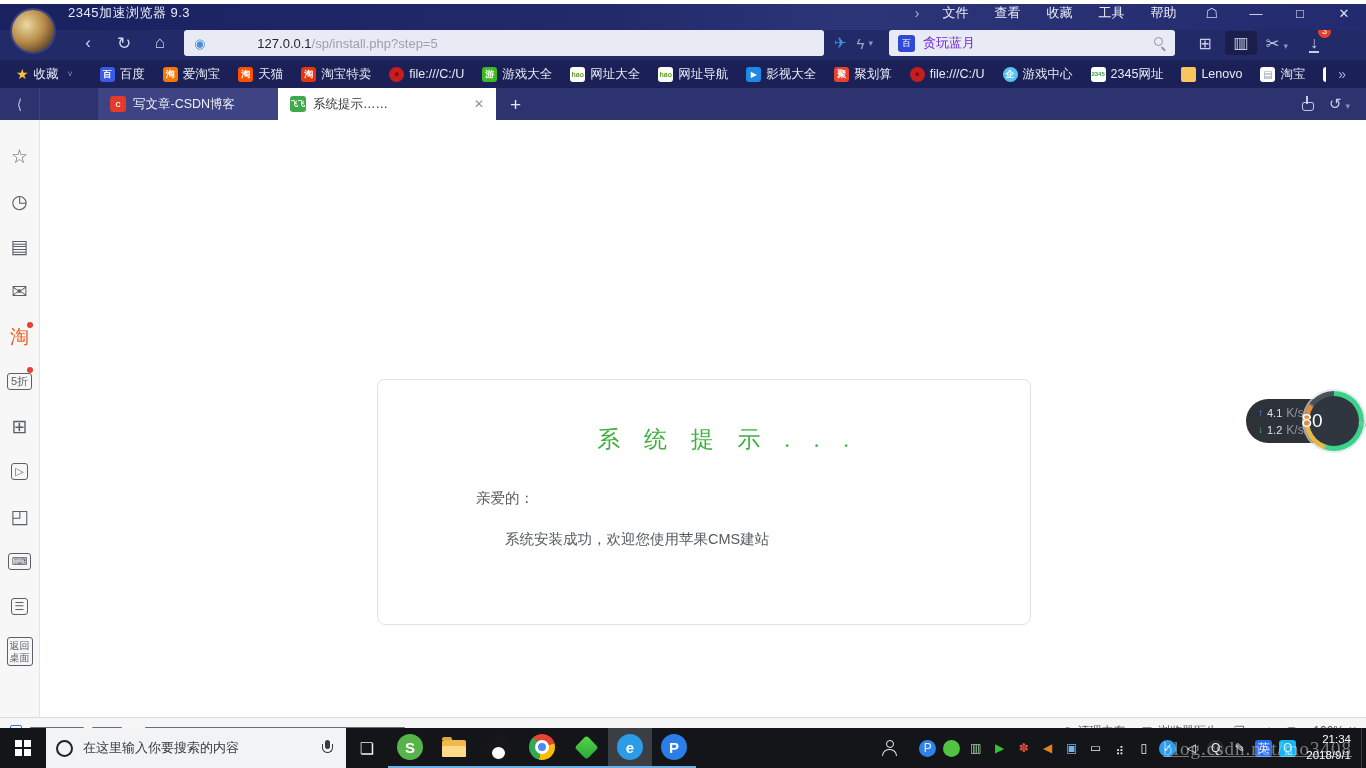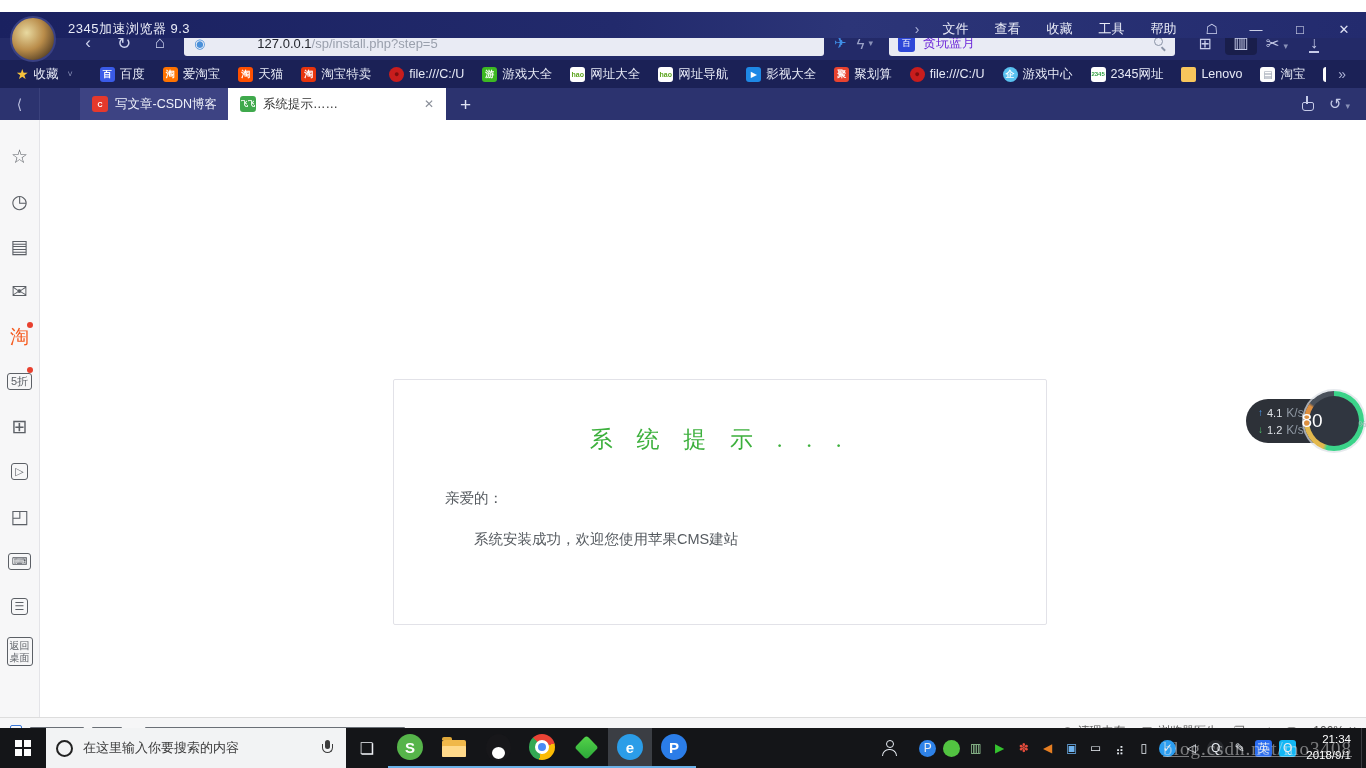--- a/index.html
+++ b/index.html
@@ -1,22 +1,22 @@
 <!DOCTYPE html>
 <html><head>
 <meta charset="utf-8">
 <style>
   * { margin:0; padding:0; box-sizing:border-box; font-family:"Liberation Sans","DejaVu Sans",sans-serif; }
   html,body { width:1366px; height:768px; overflow:hidden; background:#fff; }
   #stage { position:relative; width:1366px; height:768px; background:#fff; }
 
   
-  .titlebar { position:absolute; top:12px; left:0; right:0; height:26px;
+  .titlebar { position:absolute; top:4px; left:0; right:0; height:26px;
     background:linear-gradient(90deg,#1a2160 0%,#222a6c 45%,#2c3578 62%,#232b6e 100%);
-    display:flex; align-items:flex-end; color:#e9ebf7; font-size:13px; z-index:30; }
+    display:flex; align-items:flex-start; color:#e9ebf7; font-size:13px; z-index:30; }
   .avatar { position:absolute; top:4px; left:10px; width:46px; height:46px; border-radius:50%;
     background:radial-gradient(circle at 35% 35%, #e8d9a0 0%, #b98c4a 45%, #5a4326 80%, #2e2214 100%);
     border:2px solid #3a4184; z-index:40; }
   .app-title { margin-left:68px; letter-spacing:.5px; }
   .tb-right { margin-left:auto; display:flex; align-items:center; gap:0; }
   .menu-expander { color:#aeb4da; font-size:14px; padding:0 10px; }
   .menu-item { padding:0 13px; font-weight:normal; }
   .skin-btn { padding:0 16px; font-size:14px; color:#cdd2ef; }
   .win-btn { width:44px; text-align:center; font-size:13px; color:#dfe2f4; }
 
@@ -61,21 +61,21 @@
   .bm-ico { width:15px; height:15px; border-radius:3px; color:#fff; font-size:9px; font-weight:bold;
     display:flex; align-items:center; justify-content:center; overflow:hidden; flex:none; }
   .bm-more { color:#aeb4d6; font-size:14px; padding:0 12px; }
 
   
   .tabbar { position:absolute; top:88px; left:0; right:0; height:32px; background:#2c336f;
     display:flex; align-items:flex-end; z-index:20; }
   .tab-scroll { color:#b9bede; font-size:14px; width:40px; text-align:center; line-height:32px;
     border-right:1px solid #3a417c; }
   .tab { height:32px; display:flex; align-items:center; gap:7px; padding:0 12px; font-size:12.5px; }
-  .tab.inactive { width:148px; background:#3d4383; color:#eef0fa; margin-left:40px; }
+  .tab.inactive { width:180px; background:#3d4383; color:#eef0fa; margin-left:58px; }
   .tab.active { width:218px; background:#ffffff; color:#333; }
   .favicon { width:16px; height:16px; border-radius:3px; color:#fff; font-size:7px; font-weight:bold;
     display:flex; align-items:center; justify-content:center; flex:none; }
   .tab-title { flex:1; overflow:hidden; white-space:nowrap; }
   .tab-close { color:#8a8f99; font-size:12px; }
   .newtab-btn { color:#dfe3f4; font-size:19px; margin-left:14px; line-height:30px; }
   .tabbar-right { margin-left:auto; display:flex; align-items:center; gap:14px; padding-right:16px; height:32px; }
   .broom { width:16px; height:16px; position:relative; }
   .broom::before { content:""; position:absolute; top:0; left:7px; width:2px; height:8px; background:#c6cbe8; }
   .broom::after { content:""; position:absolute; bottom:1px; left:3px; width:10px; height:7px;
@@ -90,23 +90,23 @@
     justify-content:center; color:#5c6066; font-size:19px; }
   .sb-item .glyph.boxed { border:1.5px solid #5c6066; border-radius:3px; font-size:11px;
     padding:1px 3px; line-height:1.15; }
   .sb-item .glyph.rd { font-size:10px; width:26px; text-align:center; word-break:break-all;
     padding:2px 1px; }
   .sb-badge { position:absolute; top:8px; right:7px; width:6px; height:6px; border-radius:50%;
     background:#e8402f; }
 
   
   .content { position:absolute; top:120px; left:41px; right:0; bottom:50px; background:#fff; }
-  .card { position:absolute; left:352px; top:259px; width:654px; height:246px; background:#fff;
-    border:1px solid #e2e2e8; border-radius:2px;
-    font-family:"Liberation Serif","DejaVu Serif",serif; }
+  .card { position:absolute; left:336px; top:259px; width:654px; height:246px; background:#fff;
+    border:1px solid #e2e2e8; border-radius:8px;
+    font-family:"Liberation Serif","DejaVu Serif",serif;padding-left:47px; }
   .card-title { margin-top:44px; text-align:center; color:#3db03d; font-size:23px;
     letter-spacing:9px; font-family:"Liberation Serif","DejaVu Serif",serif; }
   .card-body { margin:34px 0 0 51px; color:#565b60; font-size:14.5px; }
   .card-line { margin-bottom:22px; }
   .card-line.indent { text-indent:2em; }
   .jump-link { color:#1818c9; text-decoration:underline; margin:0 5px; }
   .countdown { margin-left:8px; }
 
   
   .speed { position:absolute; top:391px; left:1246px; width:120px; height:60px; z-index:25; }

